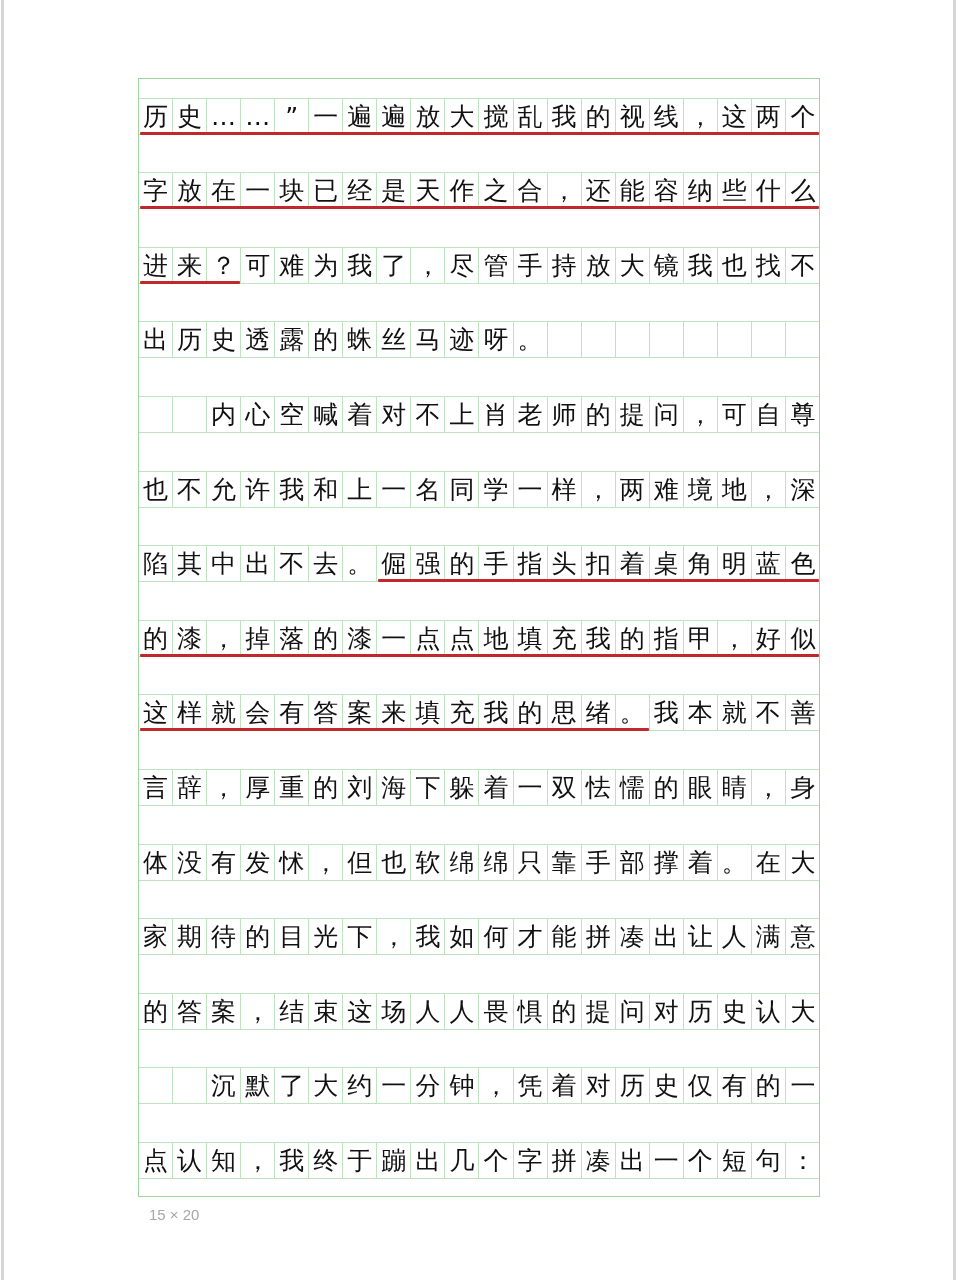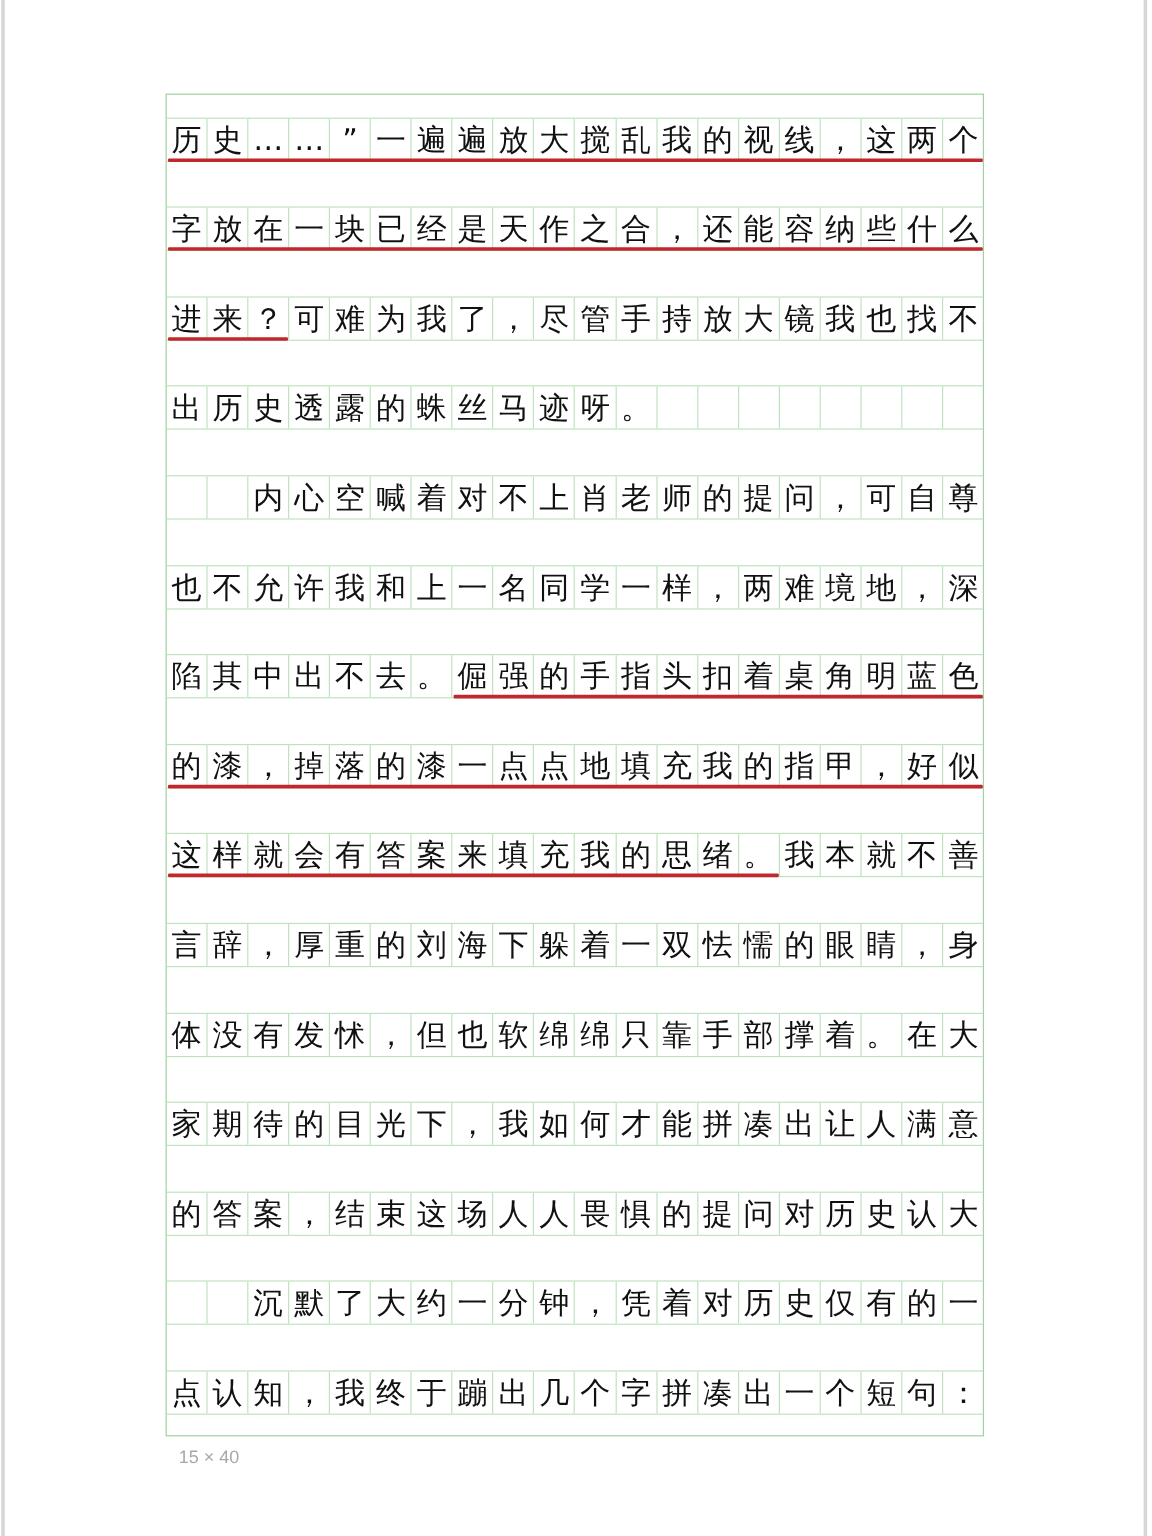--- a/index.html
+++ b/index.html
@@ -371,13 +371,13 @@
       <div class="cell">凑</div>
       <div class="cell">出</div>
       <div class="cell">一</div>
       <div class="cell">个</div>
       <div class="cell">短</div>
       <div class="cell">句</div>
       <div class="cell">：</div>
     </div>
   </div>
 
-<div class="size-label">15 × 40</div>
+<div class="size-label">15 × 20</div>
 
 </body></html>

